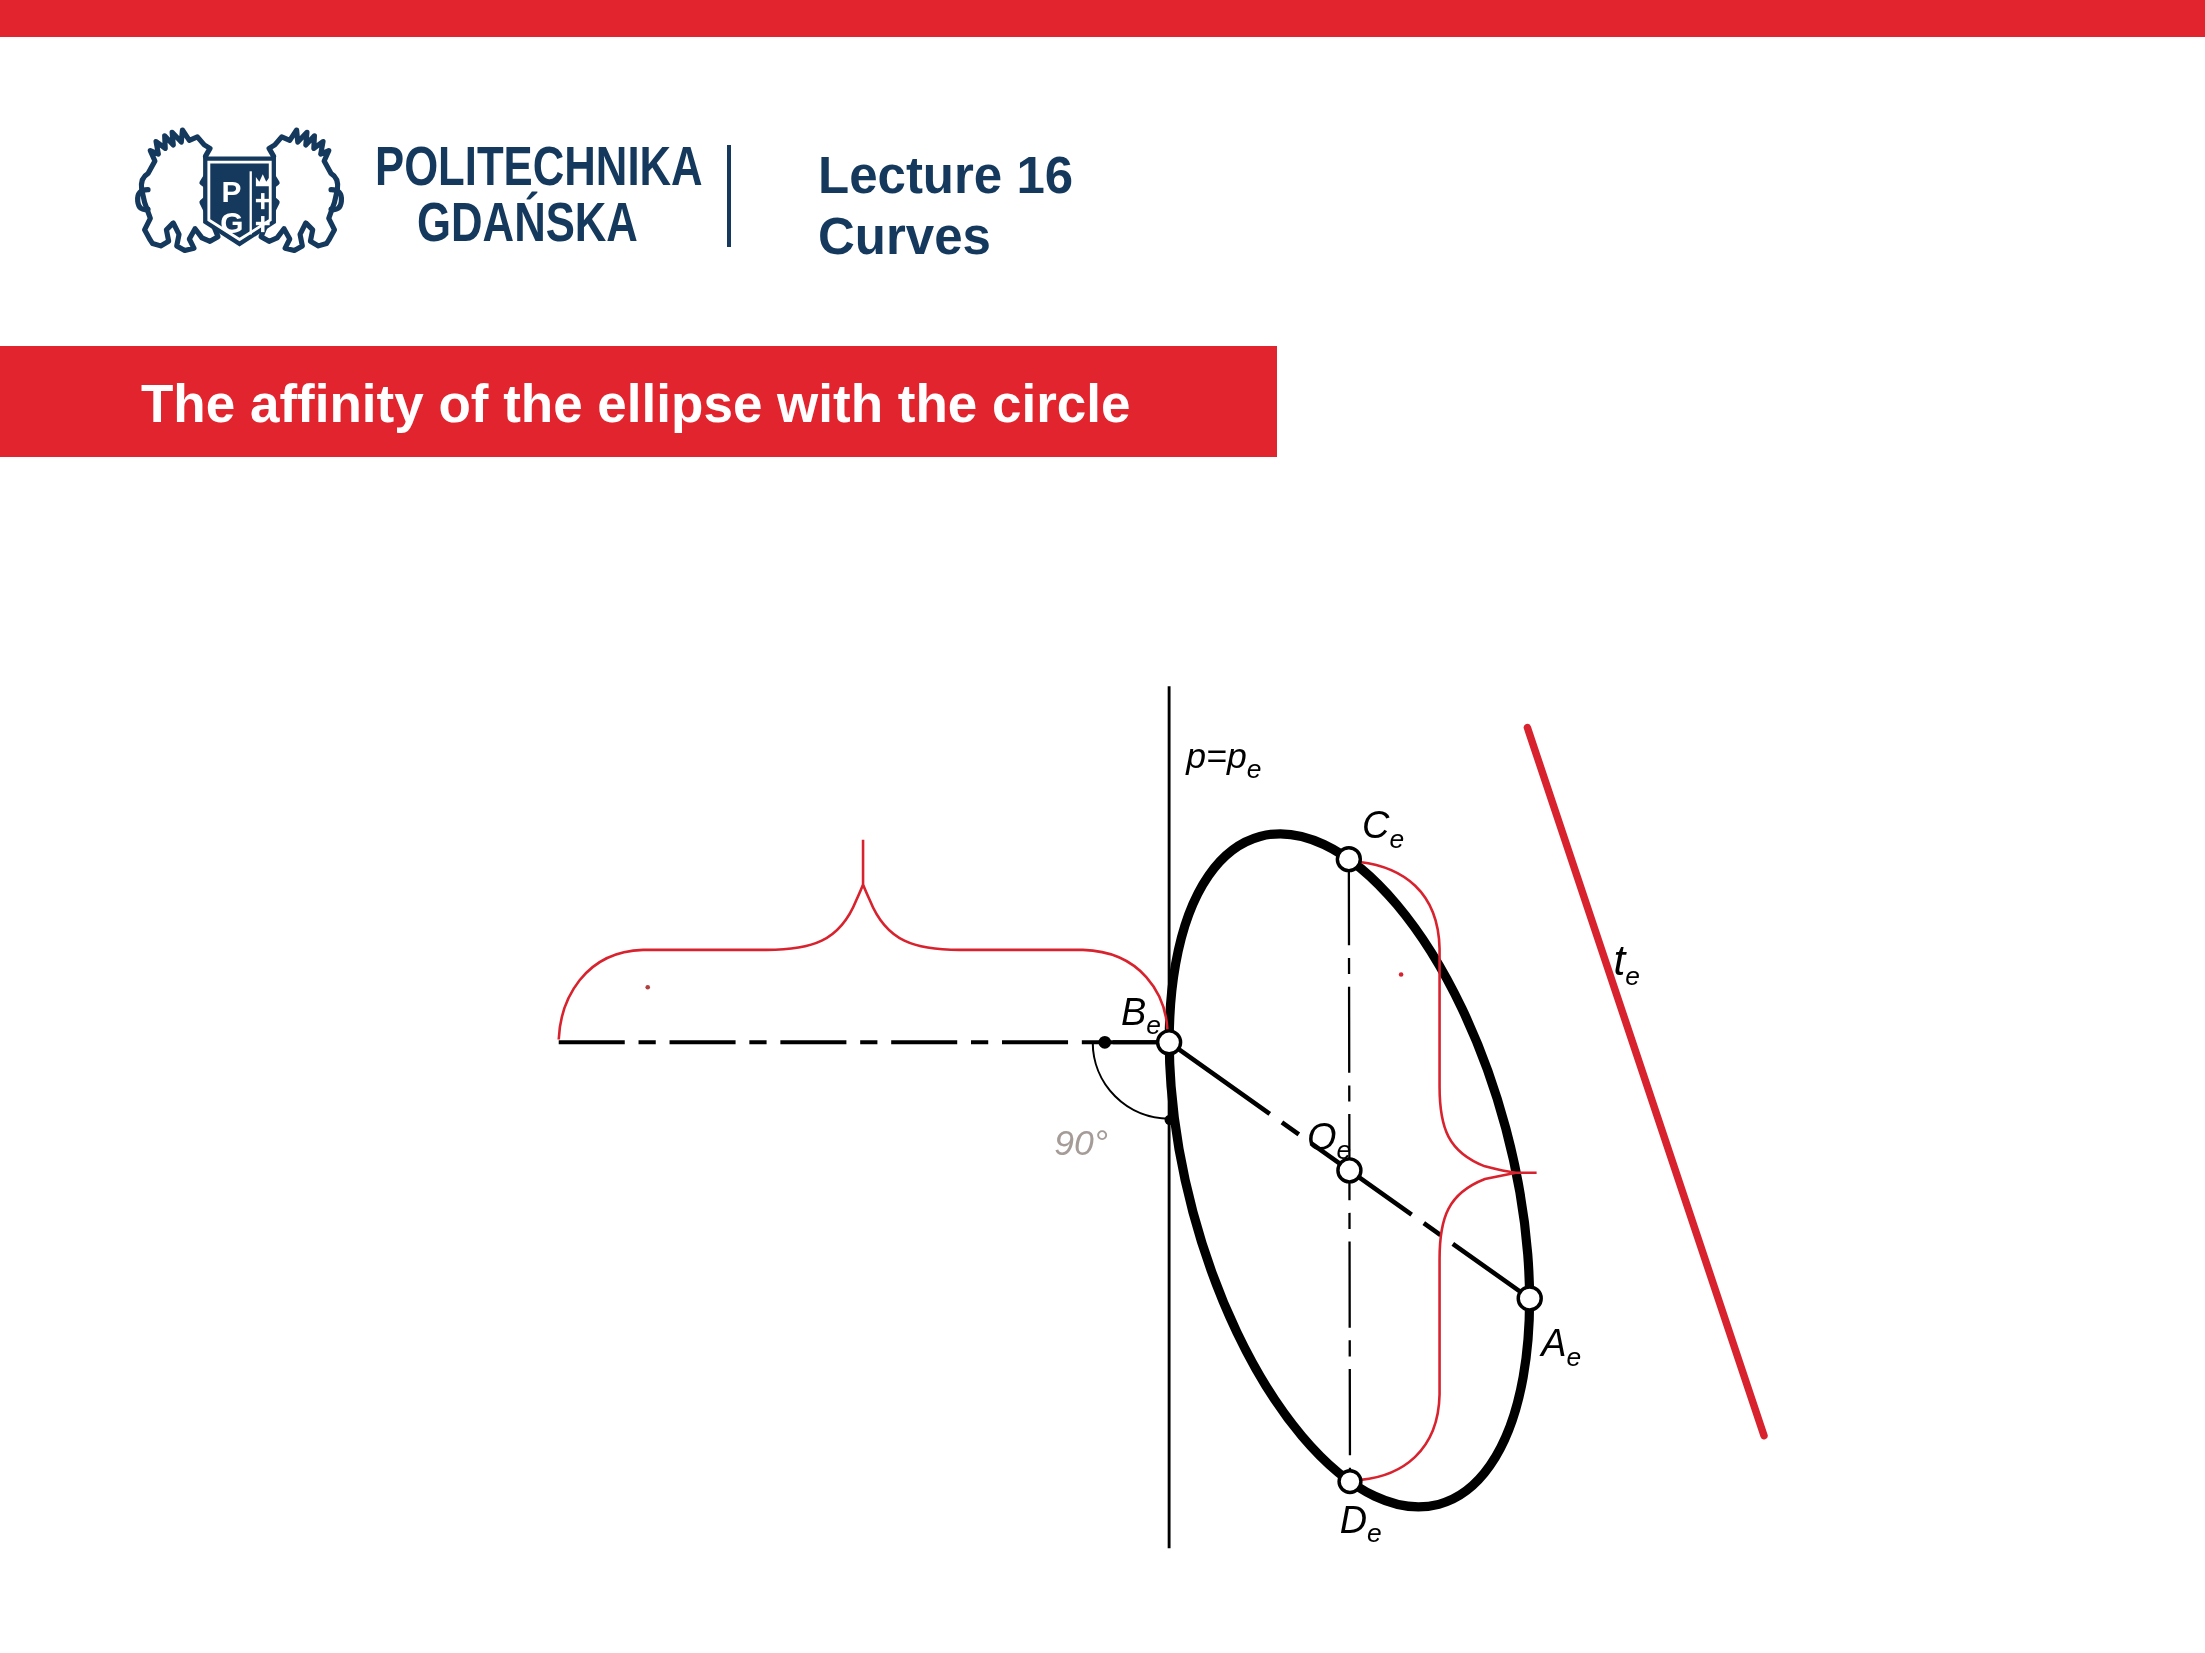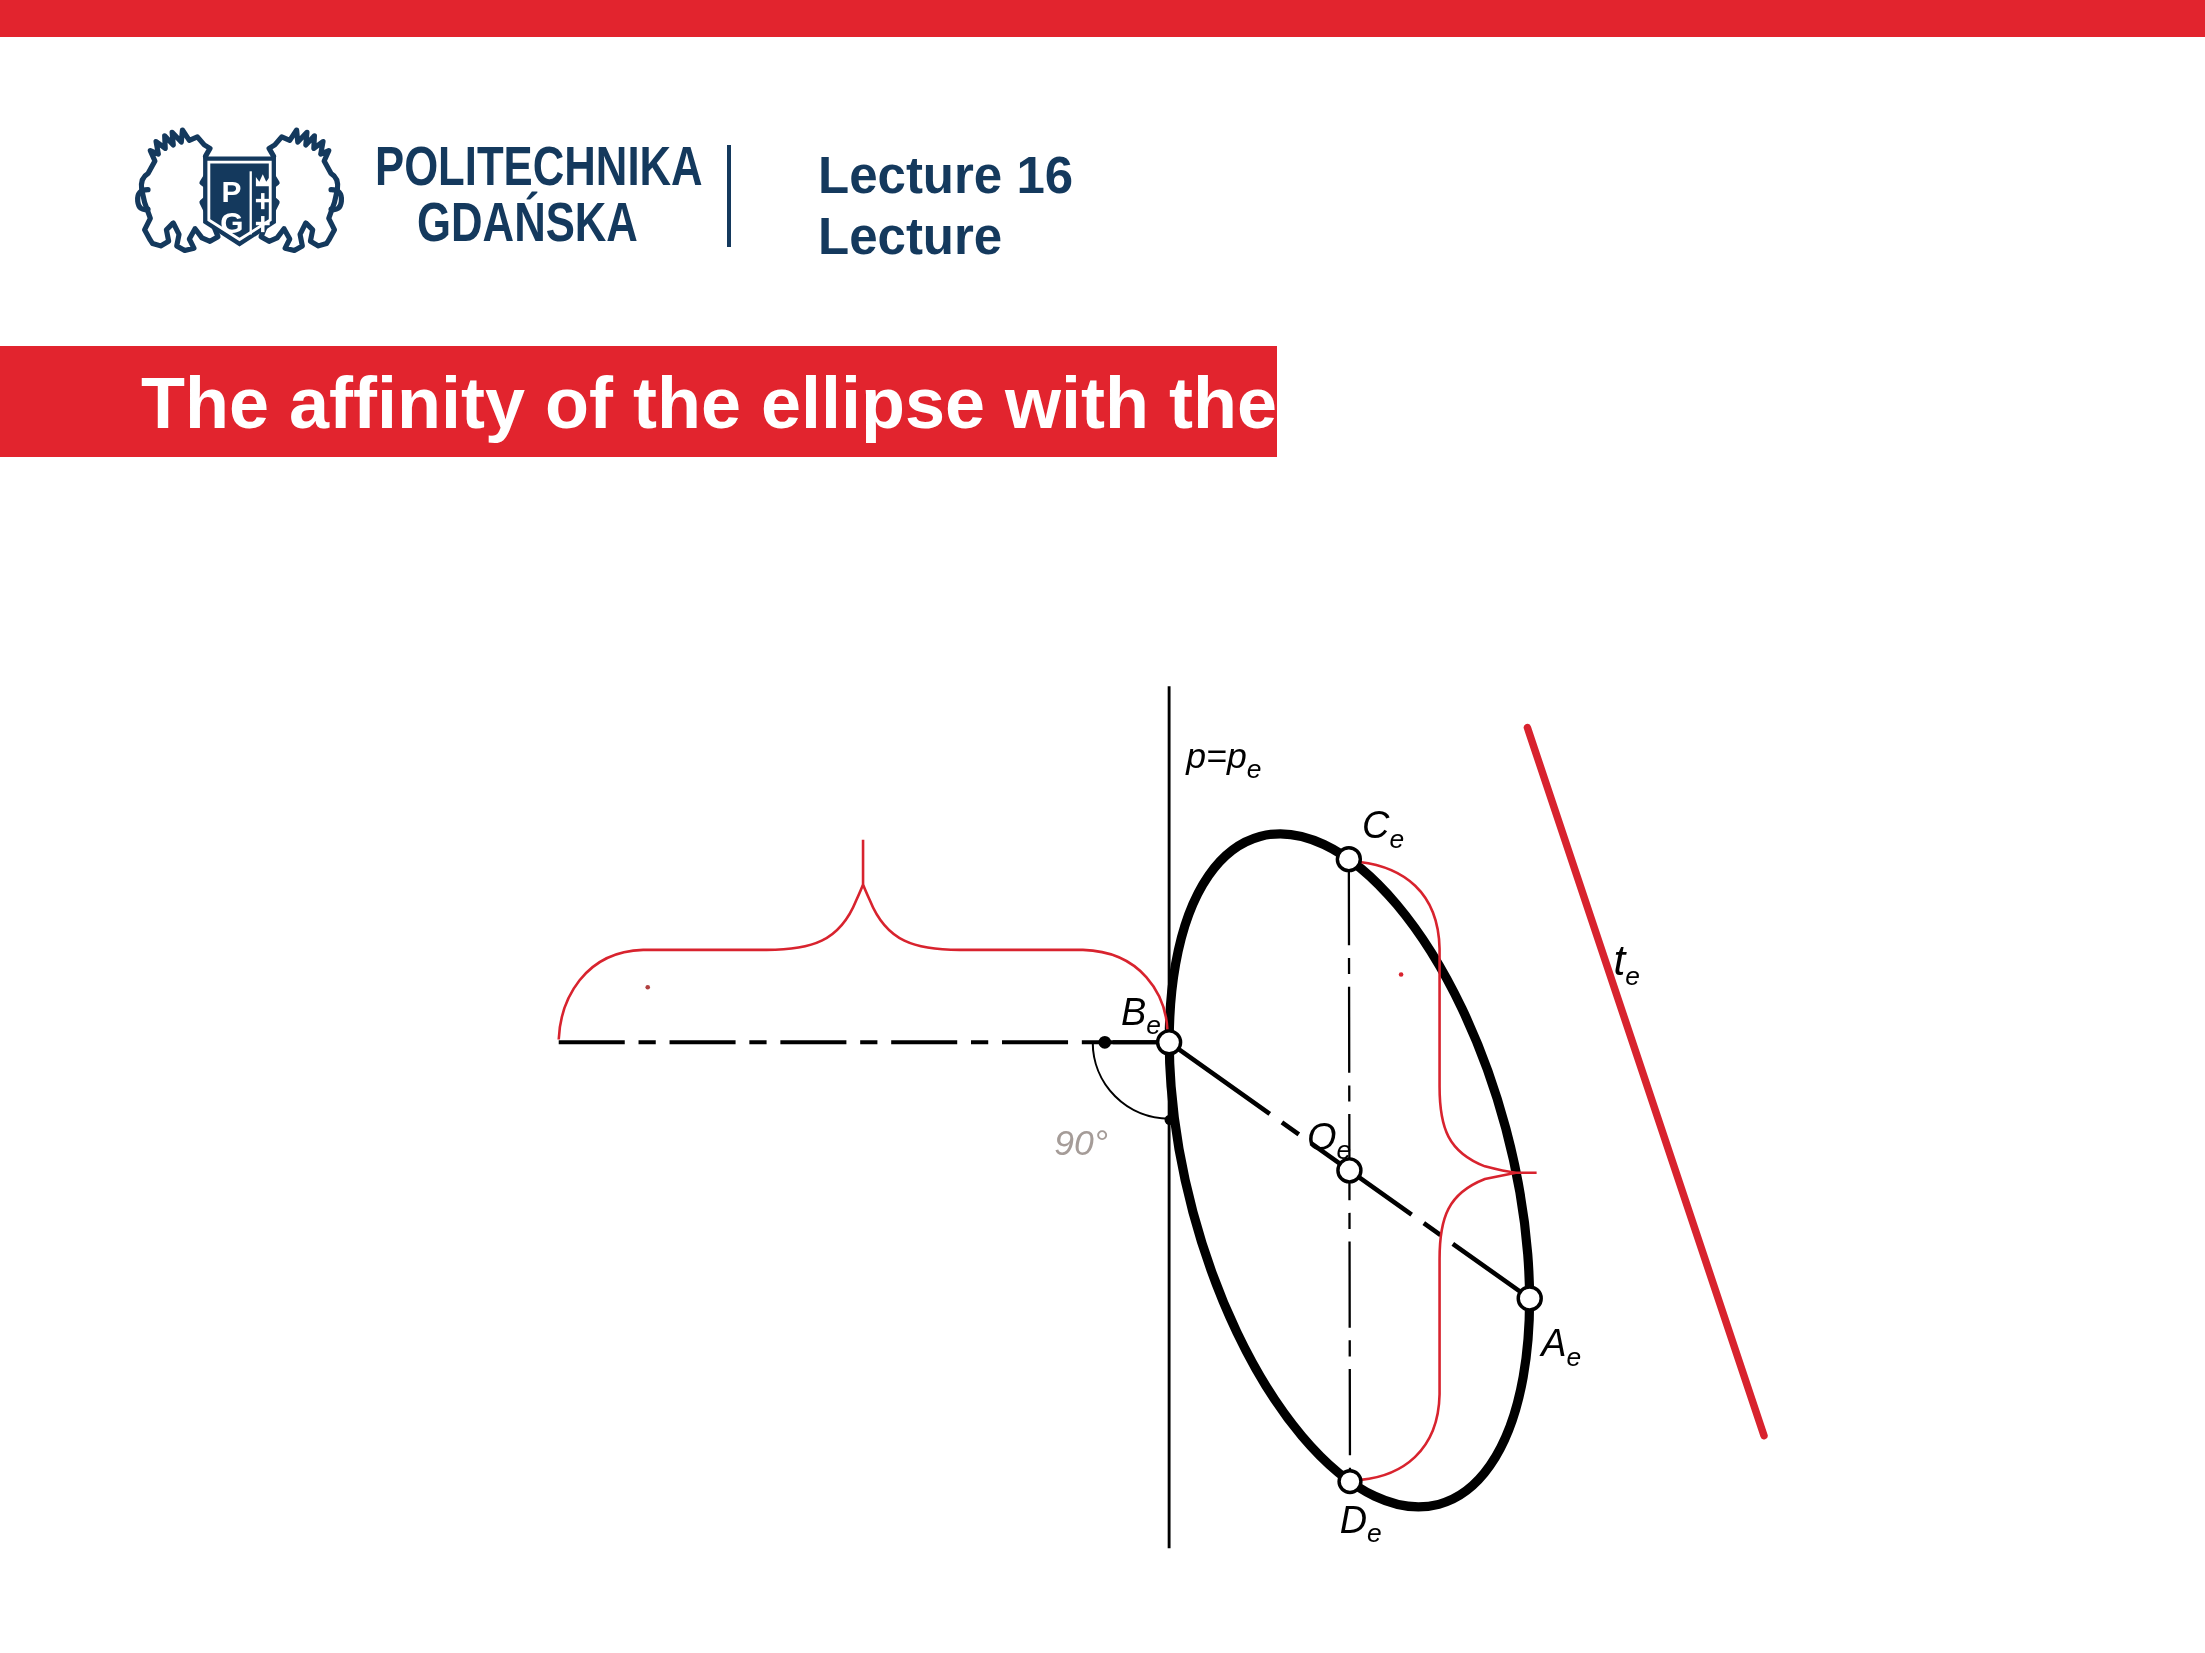--- a/index.html
+++ b/index.html
@@ -9,21 +9,21 @@
   .logo-svg{position:absolute;left:0;top:0;}
   .uni-name{position:absolute;left:375px;top:138px;width:304px;color:var(--navy,#14395d);
             font-weight:bold;font-size:56px;line-height:56px;transform:scaleX(0.78);
             transform-origin:left top;letter-spacing:0px;white-space:nowrap;}
   .uni-name .l2{text-align:center;width:391px;}
   .hdr-divider{position:absolute;left:727px;top:145px;width:4px;height:102px;background:var(--navy,#14395d);}
   .lecture-block{position:absolute;left:818px;top:145px;color:var(--navy,#14395d);
                  font-weight:bold;font-size:51px;line-height:61px;white-space:nowrap;}
   .banner{position:absolute;left:0;top:346px;width:1277px;height:111px;background:var(--red,#e2242e);}
   .banner-title{position:absolute;left:141px;top:0;height:111px;line-height:115px;
-                color:#ffffff;font-weight:bold;font-size:72px;white-space:nowrap;text-align:center;}
+                color:#ffffff;font-weight:bold;font-size:53px;white-space:nowrap;text-align:center;}
   .exercise{position:absolute;left:131px;top:564px;color:var(--navy,#14395d);
             font-size:41px;line-height:53px;}
   .diagram{position:absolute;left:0;top:0;}
   .lbl{font-family:"Liberation Sans",sans-serif;font-style:italic;font-size:66px;fill:#000;}
   .lbl .sub{font-size:46px;}
   .lbl-p{font-size:62px;}
   .lbl-t{font-size:74px;}
   .lbl-angle{font-size:62px;fill:var(--gray_label,#a59c98);}
   .shield-letter{font-family:"Liberation Sans",sans-serif;font-weight:bold;font-size:52px;fill:#fff;}
 </style>
@@ -68,21 +68,21 @@
 
   <div class="uni-name">
     <div class="l1">POLITECHNIKA</div>
     <div class="l2">GDAŃSKA</div>
   </div>
 
   <div class="hdr-divider"></div>
 
   <div class="lecture-block">
     <div>Lecture 16</div>
-    <div>Lecture</div>
+    <div>Curves</div>
   </div>
 
   <div class="banner">
     <div class="banner-title">The affinity of the ellipse with the circle</div>
   </div>
 
   <div class="exercise">
   </div>
 
   <svg class="diagram" width="2205" height="1654" viewBox="0 0 3840 2880">

